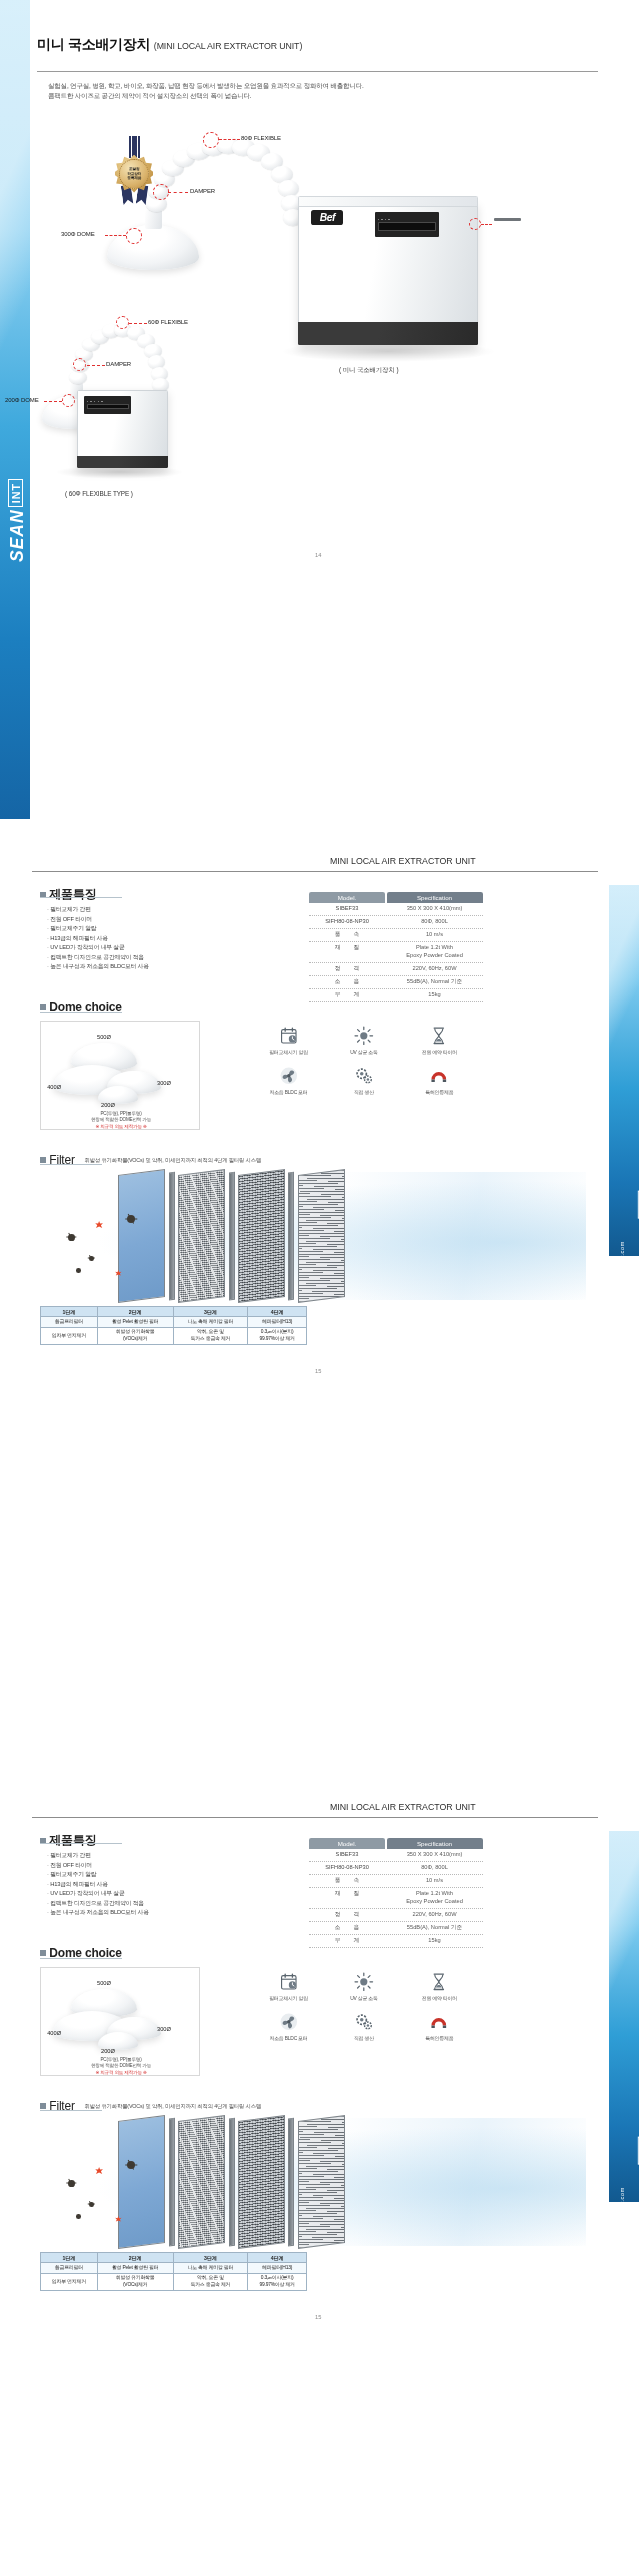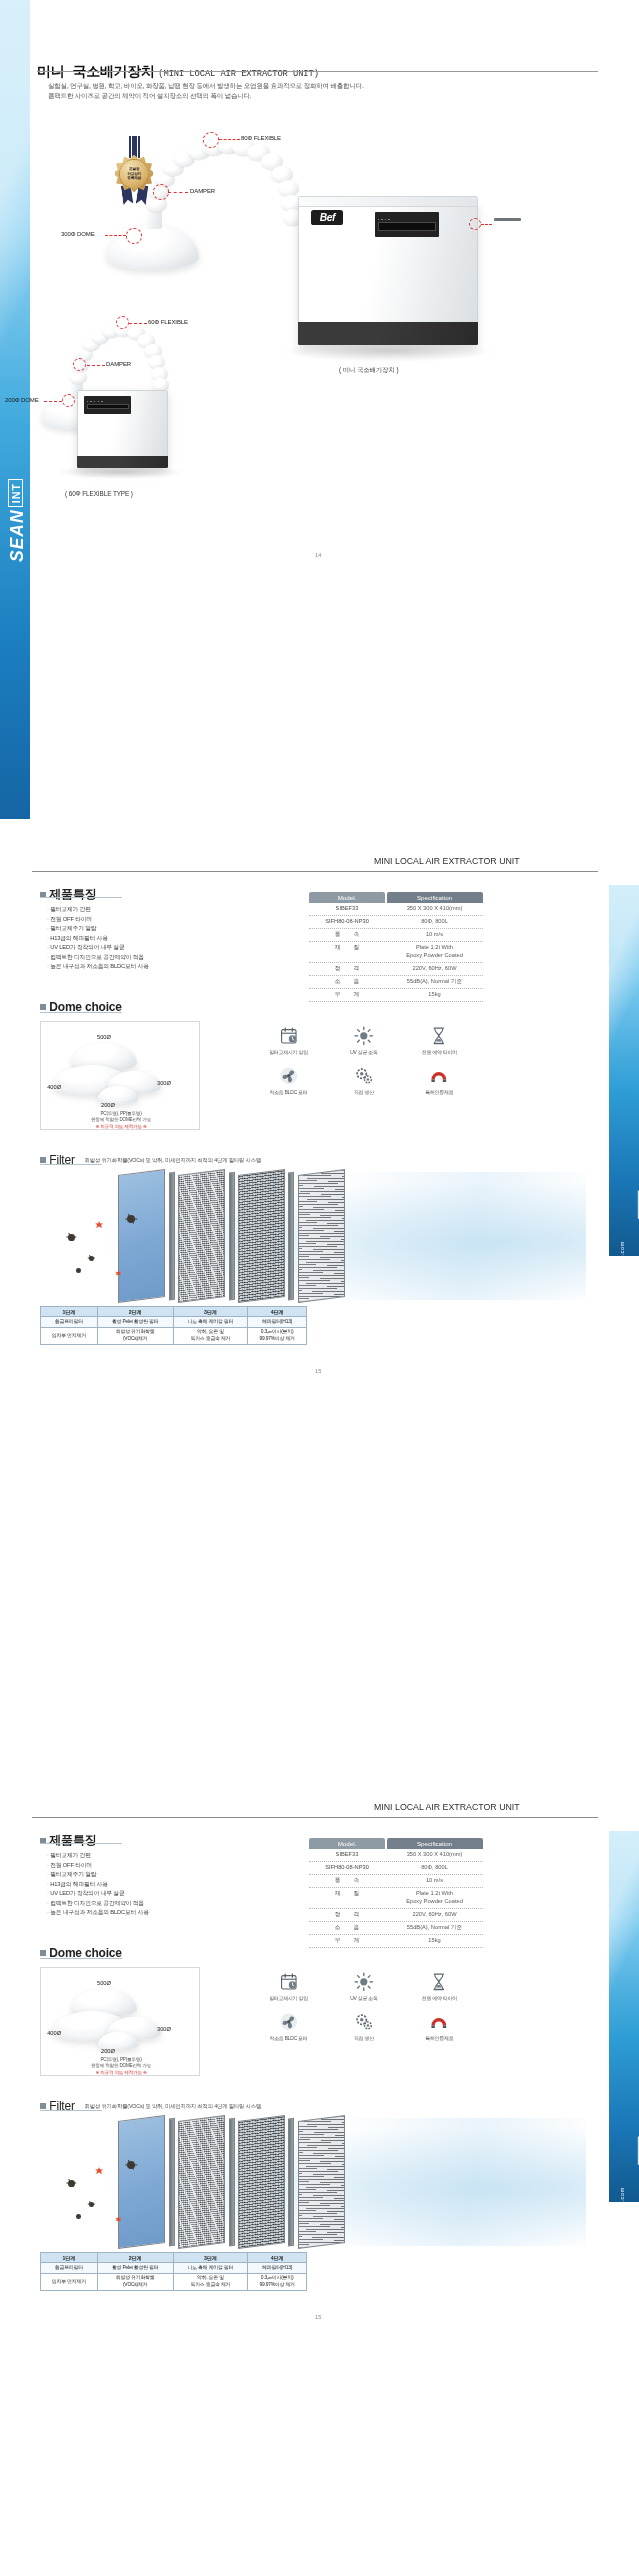--- a/index.html
+++ b/index.html
@@ -42,21 +42,21 @@
   .spine-logo .int {
     font-size: 10.8px; border: 1px solid #fff; padding: 0.5px 2.6px; margin-left: 2.6px;
     position: relative; top: -3.1px; font-style: normal;
   }
   .spine-url {
     position: absolute; color: #fff; font-size: 6px; letter-spacing: 0.3px;
     white-space: nowrap; transform-origin: 0 0; opacity: .95;
   }
 
   
-  .p1-title-wrap { position: absolute; left: 37px; top: 63px; width: 556px; font-family: Liberation Mono, monospace; }
+  .p1-title-wrap { position: absolute; left: 37px; top: 36px; width: 556px; }
   .p1-title { font-size: 14px; font-weight: 700; color: #111; letter-spacing: -0.3px; display: inline-block; vertical-align: baseline;}
   .p1-title-en { font-size: 8.8px; font-weight: 400; color: #333; margin-left: 3.6px; letter-spacing: -0.1px;}
   .p1-rule { position: absolute; left: 37px; top: 71px; width: 561px; height: 0.5px; background: #9a9a9a; }
   .p1-desc { position: absolute; left: 48px; top: 81px; width: 536px; font-size: 6.5px; line-height: 10.3px; color: #4a4a4a; letter-spacing: -0.2px; }
 
   
   .illus { position: absolute; left: 30px; top: 108px; width: 580px; height: 572px; }
 
   
   .medal { position: absolute; left: 82px; top: 28px; width: 44px; height: 68px; }
@@ -133,21 +133,21 @@
   .lead { position: absolute; border-top: 0.8px dashed #e03030; }
   .color-chip {
     position: absolute; background: #6f7479; color: #fff; font-size: 4.9px;
     line-height: 6.2px; padding: 1.5px 3.1px; border-radius: 1px; text-align: center;
     letter-spacing: 0.1px;
   }
   .caption { position: absolute; font-size: 6.4px; color: #333; letter-spacing: -0.1px; }
   .page-num { position: absolute; font-size: 5.7px; color: #8b8b8b; }
 
   
-  .sect-head { position: absolute; font-size: 8.8px; color: #2e2e2e; letter-spacing: 0px; margin-left: 44px; }
+  .sect-head { position: absolute; font-size: 8.8px; color: #2e2e2e; letter-spacing: 0px; }
   .sect-rule { position: absolute; height: 0.5px; background: #8c8c8c; }
 
   .blk-title { position: absolute; display: flex; align-items: center; gap: 3.6px; }
   .blk-title .sq { width: 5.7px; height: 5.7px; background: #7f8d99; display: block; }
   .blk-title .tx { font-size: 12px; font-weight: 700; color: #222; letter-spacing: -0.2px; }
   .blk-title .tx.thin { font-weight: 400; }
   .blk-underline { position: absolute; height: 0.5px; background: #b6c3cc; }
 
   .feat-list { position: absolute; font-size: 5.8px; line-height: 9.5px; color: #3c3c3c; letter-spacing: -0.2px; }
   .feat-list div::before { content: "· "; color: #555; }

